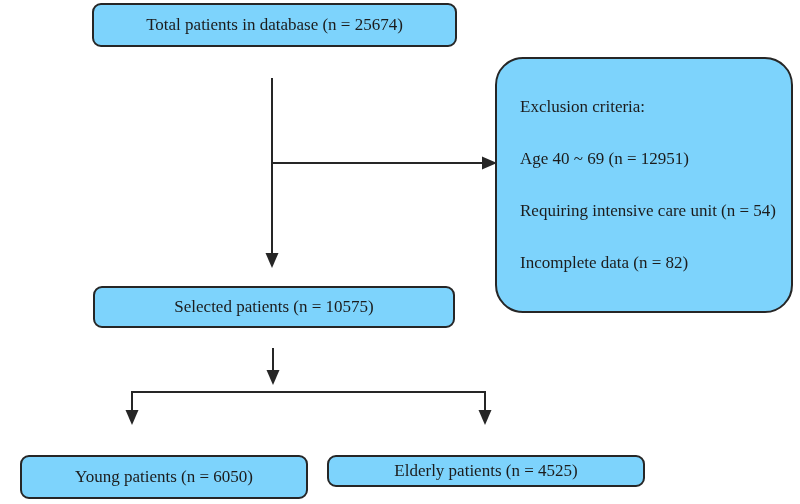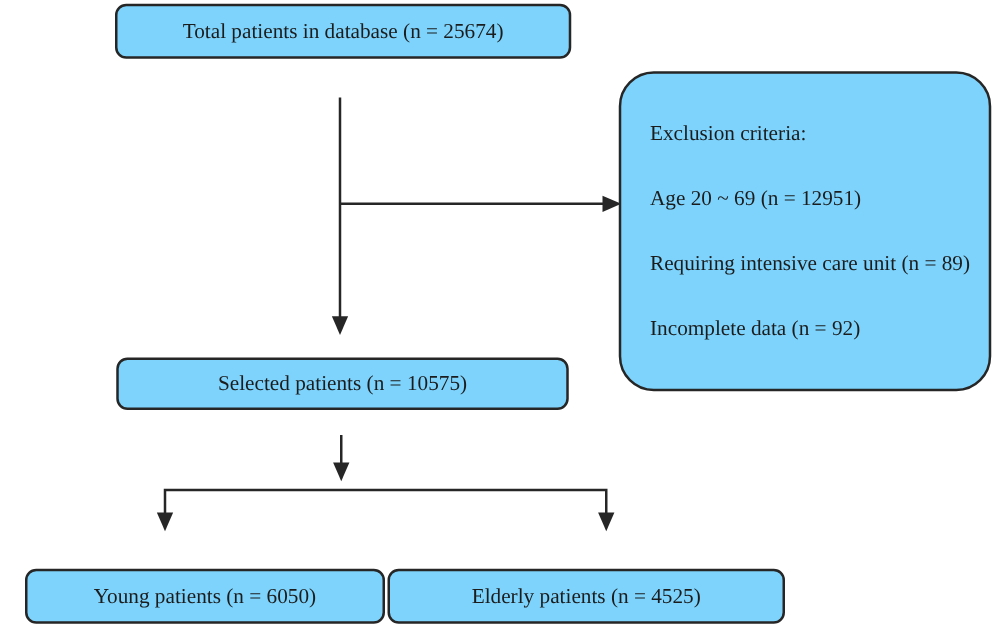--- a/index.html
+++ b/index.html
@@ -31,21 +31,21 @@
     display: flex;
     align-items: center;
     justify-content: center;
     font-size: 17px;
     line-height: 1.1;
     text-align: center;
   }
   .box-total    { left: 92px;  top: 3px;   width: 365px; height: 44px; }
   .box-selected { left: 93px;  top: 286px; width: 362px; height: 42px; }
   .box-young    { left: 20px;   top: 455px; width: 288px; height: 44px; }
-  .box-elderly  { left: 310px; top: 455px; width: 318px; height: 44px; }
+  .box-elderly  { left: 327px; top: 455px; width: 318px; height: 32px; }
   .box-exclusion {
     left: 495px; top: 57px; width: 298px; height: 256px;
     border-radius: 28px;
     display: block;
   }
   .exclusion-content {
     box-sizing: border-box;
     height: 100%;
     padding: 6px 8px 6px 23px;
     display: flex;
@@ -80,23 +80,23 @@
     <polygon points="485,425 478.5,410 491.5,410" fill="#262626"></polygon>
   </svg>
 
   <div class="box box-total">
     <span>Total patients in database (n = 25674)</span>
   </div>
 
   <div class="box box-exclusion">
     <div class="exclusion-content">
       <div class="exclusion-line">Exclusion criteria:</div>
-      <div class="exclusion-line">Age 20 ~ 69 (n = 12951)</div>
-      <div class="exclusion-line">Requiring intensive care unit (n = 89)</div>
-      <div class="exclusion-line">Incomplete data (n = 92)</div>
+      <div class="exclusion-line">Age 40 ~ 69 (n = 12951)</div>
+      <div class="exclusion-line">Requiring intensive care unit (n = 54)</div>
+      <div class="exclusion-line">Incomplete data (n = 82)</div>
     </div>
   </div>
 
   <div class="box box-selected">
     <span>Selected patients (n = 10575)</span>
   </div>
 
   <div class="box box-young">
     <span>Young patients (n = 6050)</span>
   </div>

